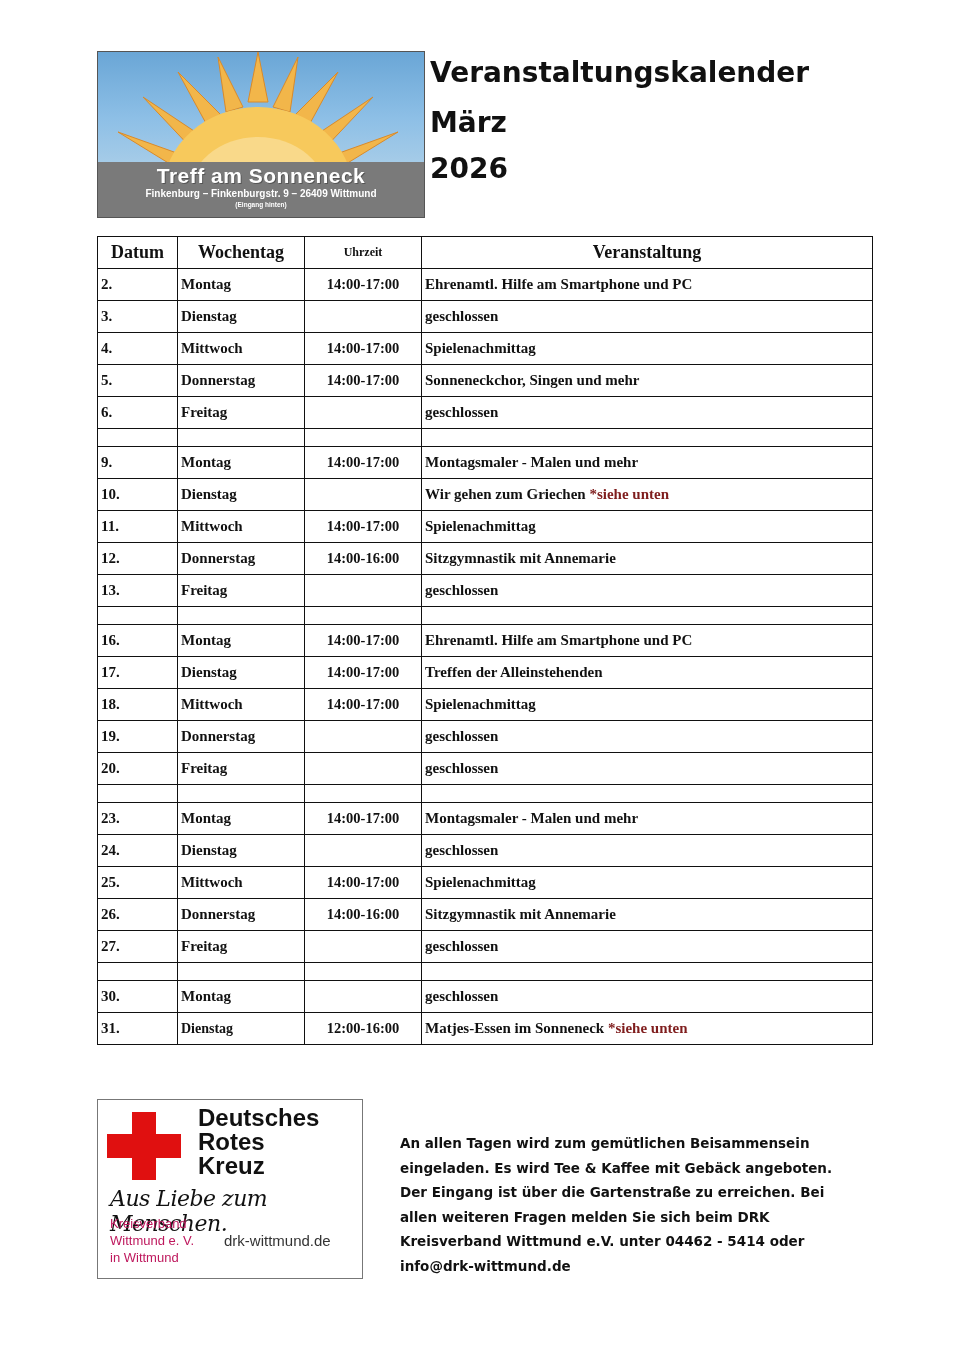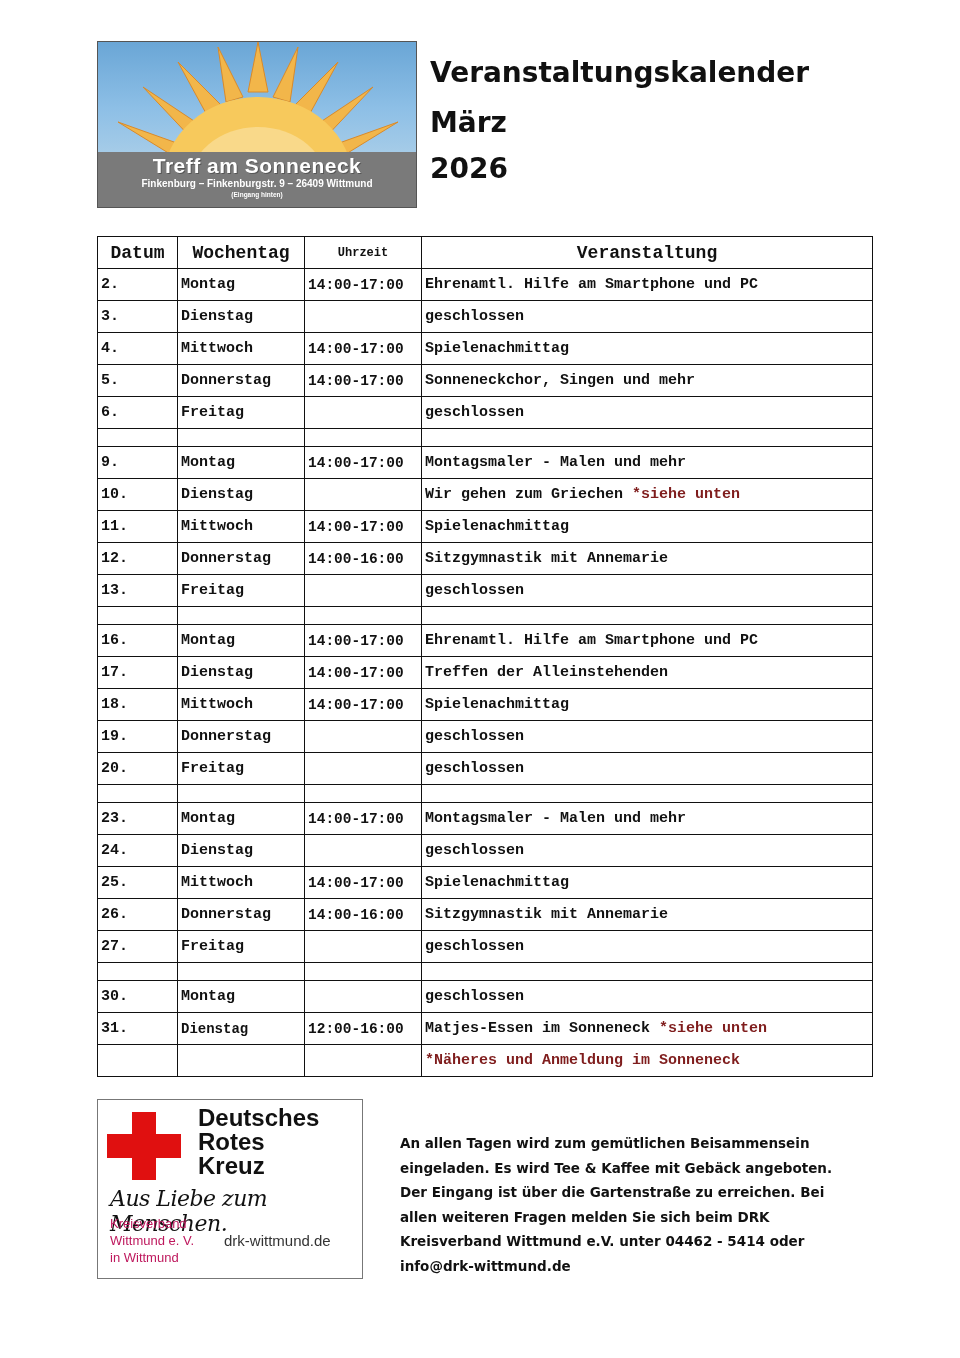--- a/index.html
+++ b/index.html
@@ -1,35 +1,35 @@
 <!DOCTYPE html>
 <html><head>
   <meta charset="utf-8">
   <style>
     html, body { margin:0; padding:0; background:#ffffff; }
     body { width:960px; height:1358px; position:relative; font-family:"Liberation Sans", "DejaVu Sans", sans-serif; color:#111; overflow:hidden; }
-    .logo { position:absolute; left:97px; top:41px; width:318px; height:165px; border:1px solid #555; overflow:hidden;
-      background: linear-gradient(180deg,#6aa6d6 0%,#8dbfe6 40%,#a8cde8 70%); }
+    .logo { position:absolute; left:97px; top:51px; width:318px; height:165px; border:1px solid #555; overflow:hidden;
+      background: linear-gradient(180deg,#6aa6d6 0%,#8dbfe6 40%,#a8cde8 70%); padding-left: 8px; }
     .sun { position:absolute; left:10px; top:-10px; width:300px; height:150px; }
     .logo-band { position:absolute; left:0; right:0; bottom:0; height:55px; background:#7a7a7a; text-align:center; color:#fff; }
     .logo-title { font-family:"Liberation Sans", sans-serif; font-weight:bold; font-size:21px; letter-spacing:0.5px; margin-top:2px; line-height:24px; text-shadow:1px 1px 0 #555; }
     .logo-addr { font-size:10px; font-weight:bold; line-height:12px; }
     .logo-note { font-size:6.5px; font-weight:bold; line-height:9px; }
     .heading { position:absolute; left:430px; width:434px; font-weight:bold; font-family:"DejaVu Sans", sans-serif; }
     .h1 { top:56px; font-size:28px; }
     .h2 { top:106px; font-size:28px; }
     .h3 { top:152px; font-size:28px; }
-    table.cal { position:absolute; left:97px; top:236px; width:776px; border-collapse:collapse; font-family:Liberation Mono, monospace; font-size:15px; font-weight:bold; }
+    table.cal { position:absolute; left:97px; top:236px; width:776px; border-collapse:collapse; font-family:Liberation Serif, serif; font-size:15px; font-weight:bold; }
     table.cal th, table.cal td { border:1.5px solid #111; padding:0 3px; white-space:nowrap; }
     table.cal th { height:31px; font-size:18px; text-align:center; font-weight:bold; }
     table.cal td { height:31px; }
     table.cal tr.spacer td { height:17px; }
     .c-date { width:73px; }
     .c-day { width:120px; }
-    .c-time { width:110px; font-size:14.5px; }
+    .c-time { width:110px; text-align:center; font-size:14.5px; }
     .red { color:#7f1d1d; }
     .drk { position:absolute; left:97px; top:1099px; width:264px; height:178px; border:1px solid #777; background:#fff; }
     .cross { position:absolute; left:9px; top:12px; width:74px; height:68px; }
     .cross .v { position:absolute; left:25px; top:0; width:24px; height:68px; background:#e01010; }
     .cross .h { position:absolute; left:0; top:22px; width:74px; height:24px; background:#e01010; }
     .drk-name { position:absolute; left:100px; top:6px; font-family:"Liberation Sans", sans-serif; font-weight:bold; font-size:24px; line-height:24px; color:#111; }
     .drk-slogan { position:absolute; left:12px; top:86px; font-family:"DejaVu Serif", serif; font-style:italic; font-size:22px; color:#111; letter-spacing:-0.5px; }
     .drk-small { position:absolute; left:12px; top:115px; font-family:"Liberation Sans", sans-serif; font-size:13px; line-height:17px; color:#be185d; }
     .drk-web { position:absolute; left:126px; top:132px; font-family:"Liberation Sans", sans-serif; font-size:15px; color:#333; }
     .info { position:absolute; left:400px; top:1131px; width:448px; font-family:"DejaVu Sans", sans-serif; font-weight:bold; font-size:13.5px; line-height:24.5px; color:#111; }
@@ -225,26 +225,20 @@
         <td class="c-day"><span>Montag</span></td>
         <td class="c-time"><span></span></td>
         <td><span>geschlossen</span><span class="red"></span></td>
       </tr>
       <tr>
         <td class="c-date"><span>31.</span></td>
         <td class="c-day" style="font-size: 14px;"><span>Dienstag</span></td>
         <td class="c-time"><span>12:00-16:00</span></td>
         <td><span>Matjes-Essen im Sonneneck </span><span class="red">*siehe unten</span></td>
       </tr>
-      <tr>
-        <td class="c-date"><span></span></td>
-        <td class="c-day"><span></span></td>
-        <td class="c-time"><span></span></td>
-        <td><span></span><span class="red">*Näheres und Anmeldung im Sonneneck</span></td>
-      </tr>
     </tbody>
 </table>
 
 <div class="drk">
   <div class="cross">
       <div class="v"></div>
       <div class="h"></div>
     </div>
   <div class="drk-name">
     <div>Deutsches</div>

